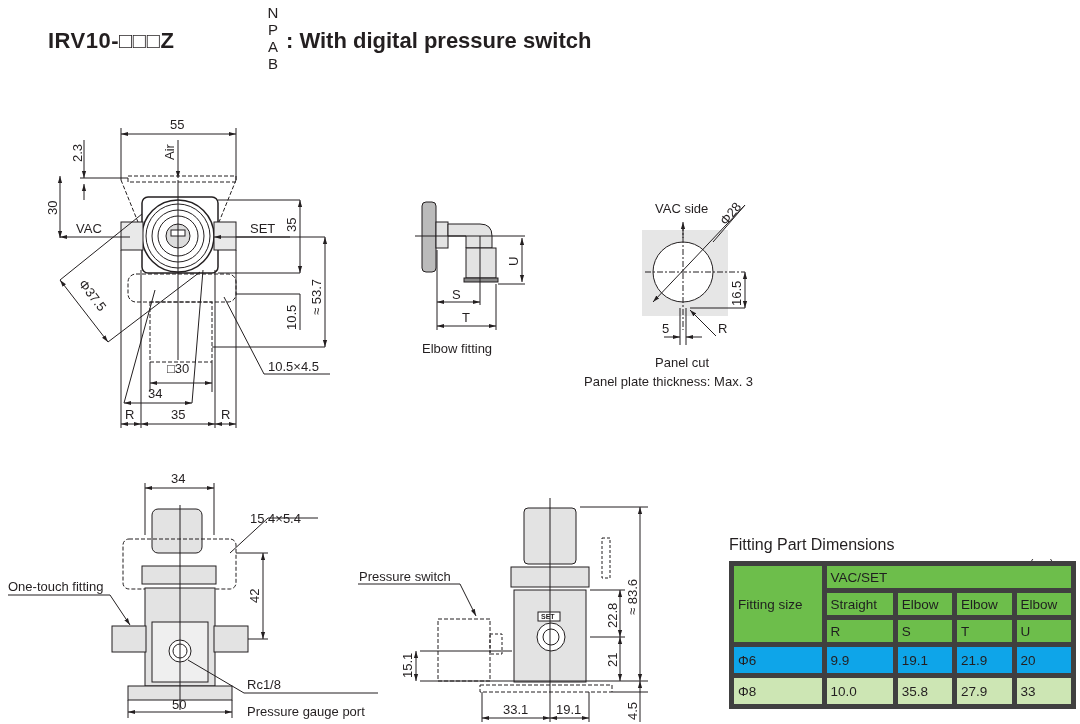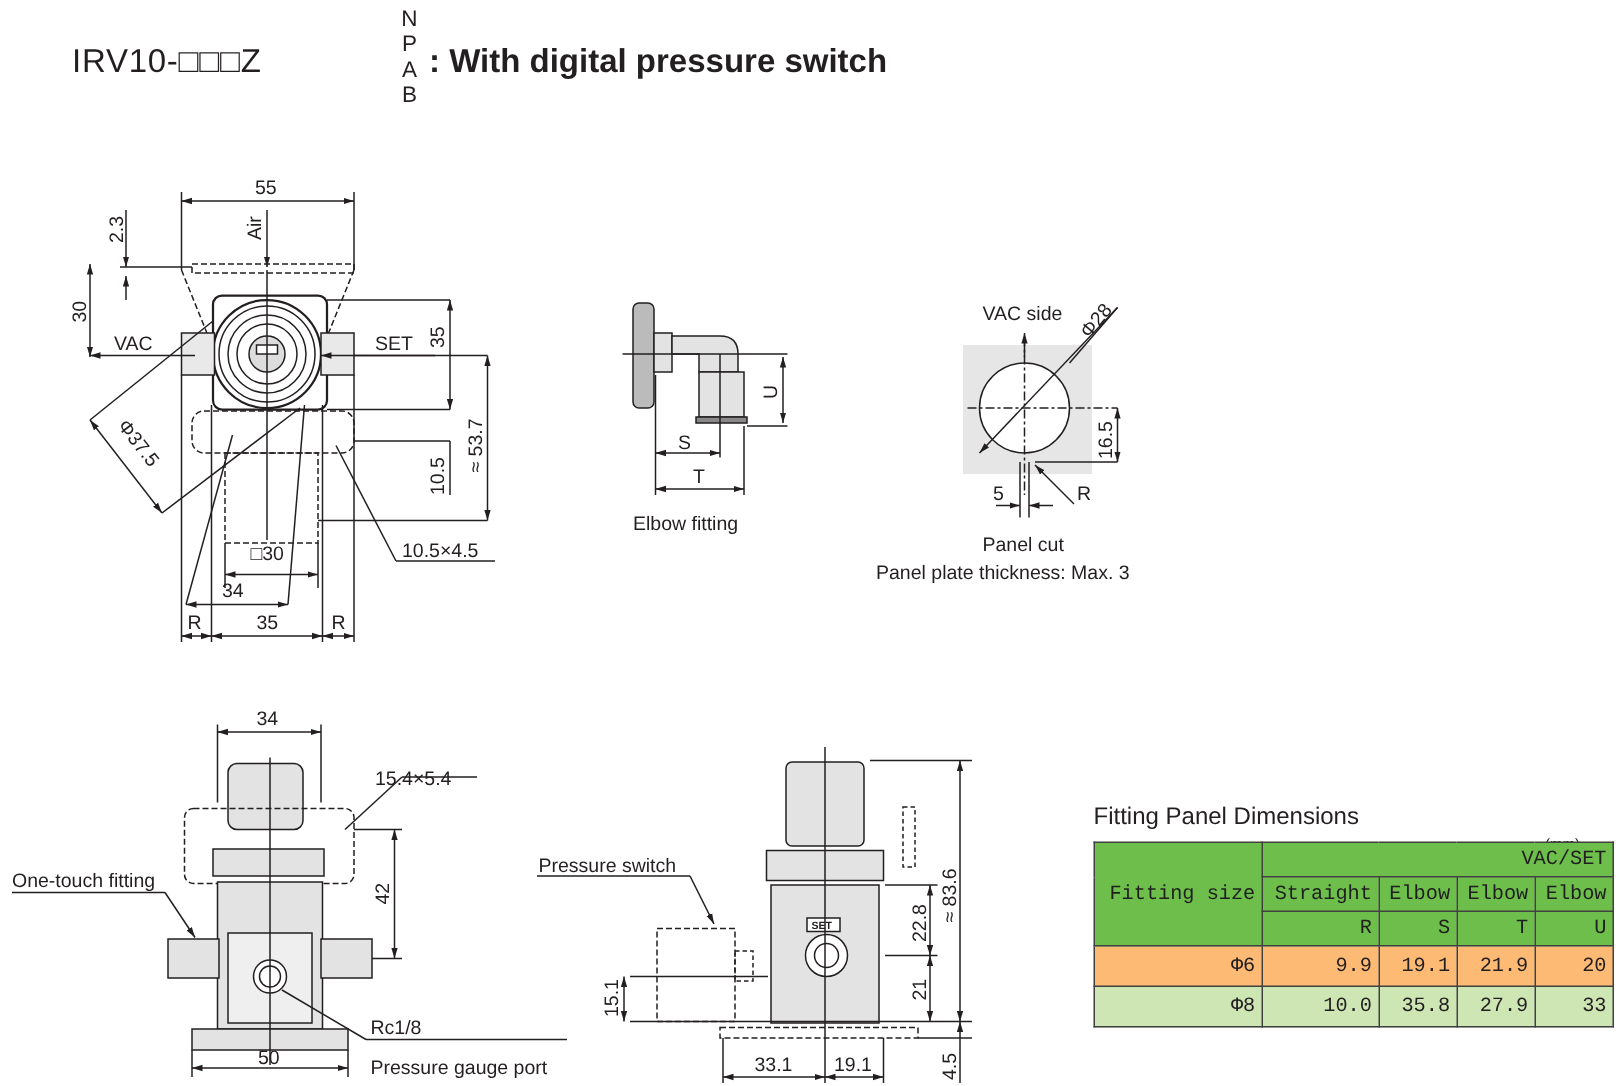--- a/index.html
+++ b/index.html
@@ -1,28 +1,28 @@
 <!DOCTYPE html>
 <html><head>
 <meta charset="utf-8">
 <style>
   html,body{margin:0;padding:0;background:#fff;}
   body{width:1080px;height:724px;position:relative;overflow:hidden;font-family:"Liberation Sans",sans-serif;color:#231f20;}
   .abs{position:absolute;}
   .title{left:48px;top:28px;font-size:22px;white-space:nowrap;}
-  .title .code{letter-spacing:0.5px;}
+  .title .code{letter-spacing:0.5px;font-weight:bold;}
   .suffix{position:absolute;left:218px;top:4px;font-size:15px;line-height:17px;text-align:center;width:14px;}
   .title .desc{position:absolute;left:238px;top:0;white-space:nowrap;font-weight:bold;}
   svg text{font-family:"Liberation Sans",sans-serif;fill:#231f20;}
   .dim{font-size:13px;}
   .lbl{font-size:13px;}
   table.fit{position:absolute;left:729px;top:561px;border-collapse:collapse;font-size:13.5px;width:347px;}
-  table.fit td{border:1px solid #404040;text-align:right;height:22px;padding:0 4px;font-family:Liberation Mono, monospace;}
+  table.fit td{border:5px solid #404040;text-align:left;height:22px;padding:0 4px;}
   table.fit .hd{background:#6dbe4b;color:#1f1f1f;}
-  table.fit .r1 td{background:#fdba74;height:26px;}
+  table.fit .r1 td{background:#0ea5e9;height:26px;}
   table.fit .r2 td{background:#cde6b4;height:26px;margin-left:22px;}
   .tbl-title{left:729px;top:536px;font-size:16px;}
   .tbl-unit{left:1030px;top:541px;font-size:10px;margin-top:17px;}
 </style>
 </head>
 <body>
 
 <div class="abs title">
   <span class="code">IRV10-□□□Z</span>
   <div class="suffix">
@@ -244,21 +244,21 @@
   <text style="font-size:7px;font-weight:bold;" x="541" y="619">SET</text>
   <text class="dim" x="0" y="0" transform="translate(637,615) rotate(-90)">≈ 83.6</text>
   <text class="dim" x="0" y="0" transform="translate(617,628) rotate(-90)">22.8</text>
   <text class="dim" x="0" y="0" transform="translate(617,667) rotate(-90)">21</text>
   <text class="dim" x="0" y="0" transform="translate(412,678) rotate(-90)">15.1</text>
   <text class="dim" x="0" y="0" transform="translate(637,720) rotate(-90)">4.5</text>
   <text class="dim" x="503" y="714">33.1</text>
   <text class="dim" x="556" y="714">19.1</text>
 </svg>
 
-<div class="abs tbl-title">Fitting Panel Dimensions</div>
+<div class="abs tbl-title">Fitting Part Dimensions</div>
 <div class="abs tbl-unit">(mm)</div>
 <table class="fit">
   <tbody>
       <tr class="hd">
     <td class="hd" rowspan="3">Fitting size</td>
     <td class="hd" colspan="4">VAC/SET</td>
   </tr>
   <tr>
     <td class="hd">Straight</td>
     <td class="hd">Elbow</td>

